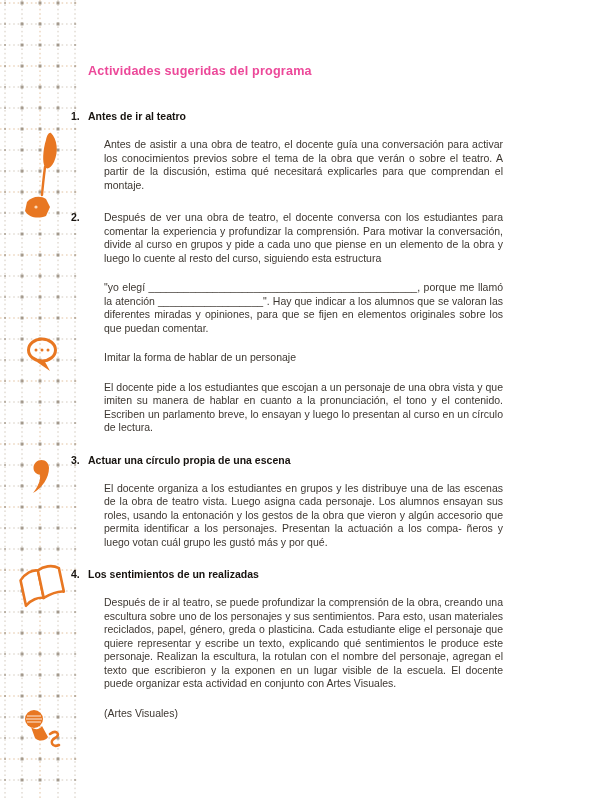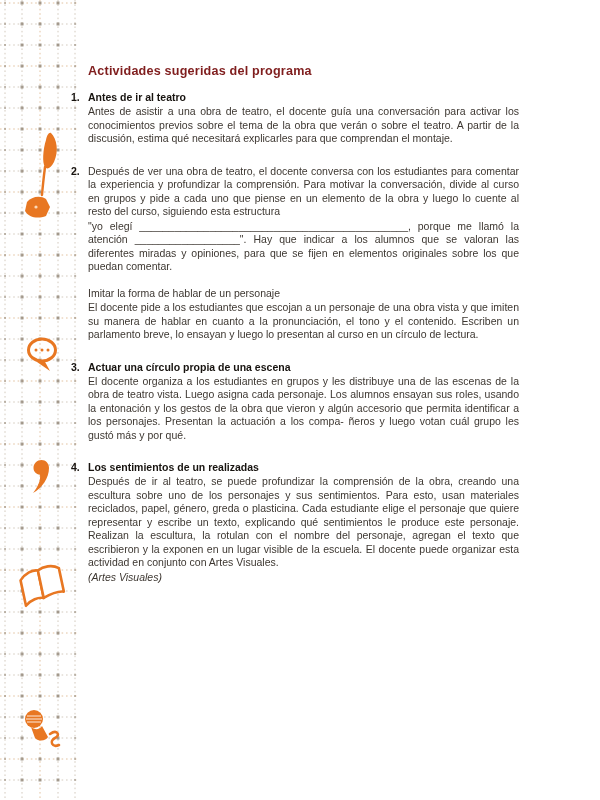--- a/index.html
+++ b/index.html
@@ -14,39 +14,39 @@
   .page { position:absolute; inset:0; }
 
   
   #grid { position:absolute; left:0; top:0; }
   .decor { position:absolute; }
   .decor svg { display:block; }
 
   
   .content { position:absolute; left:88px; top:64px; width:431px; }
   .page-title {
-    font-size:12.6px; font-weight:bold; color:#7f1d1d;
-    margin:0 0 13px 0; letter-spacing:.2px;
+    font-size:12.6px; font-weight:bold; color:#ec4899;
+    margin:0 0 32px 0; letter-spacing:.2px;
   }
   .activity { position:relative; margin:0 0 19px 0; }
   .activity .num {
     position:absolute; left:-17px; top:0;
     font-size:10.5px; font-weight:bold; color:#17130f;
   }
   .activity h2 {
     font-size:10.5px; font-weight:bold; color:#17130f;
     margin:12px 0 2px 0;
   }
   .activity p {
-    font-size:10.5px; line-height:13.5px; margin:0;
+    font-size:10.5px; line-height:13.5px; margin:16px;
     text-align:justify; color:#3d3731; word-break:break-word;
   }
   .activity p + p { margin-top:1px; }
   .subhead-gap { margin-top:13px !important; }
-  .note { color:#ED7D31; font-size:10.5px; line-height:13.5px; margin-top:1px;font-style:italic; }
+  .note { color:#ED7D31; font-size:10.5px; line-height:13.5px; margin-top:1px; }
 </style>
 </head>
 <body>
 
 <div class="page">
 
   <svg id="grid" width="82" height="800">
       <line x1="5" y1="0" x2="5" y2="800" stroke="#D3CABE" stroke-width="1" stroke-dasharray="1.6 2.8"></line>
       <line x1="22" y1="0" x2="22" y2="800" stroke="#D3CABE" stroke-width="1" stroke-dasharray="1.6 2.8"></line>
       <line x1="40" y1="0" x2="40" y2="800" stroke="#E2C2A0" stroke-width="1" stroke-dasharray="1.6 2.8"></line>

